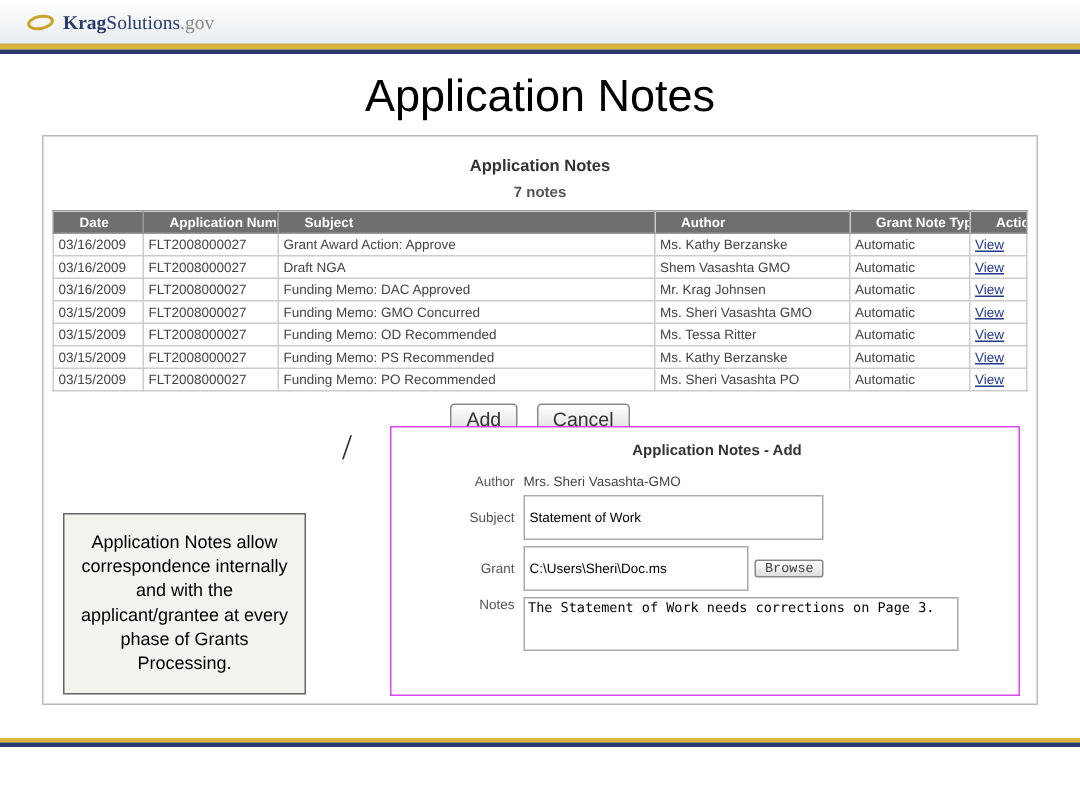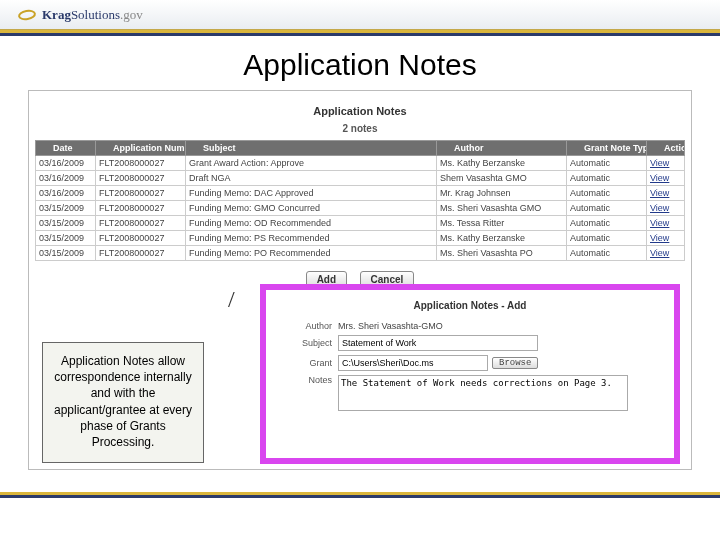--- a/index.html
+++ b/index.html
@@ -97,28 +97,28 @@
     overflow: hidden;
     text-overflow: ellipsis;
   }
   table.notes td.view a { color: #223a8a; text-decoration: underline; cursor: pointer; margin-top: 16px; }
   .btn-row {
     text-align: center;
     padding: 8px 0;
   }
   .btn {
     display: inline-block;
-    font-size: 10px;
+    font-size: 13px;
     padding: 2px 10px;
     border: 1px solid #888;
     border-radius: 3px;
     background: linear-gradient(#fff,#ddd);
     margin: 0 4px;
     cursor: pointer;
-    font-weight: bold;
+    font-weight: normal;
     color: #333;
   }
   .callout {
     position: absolute;
     left: 42px;
     top: 298px;
     width: 162px;
     background: #f3f4ef;
     border: 1px solid #666;
     font-size: 12px;
@@ -128,24 +128,25 @@
     z-index: 5;
     margin-top: 44px;
   }
   .add-popup {
     position: absolute;
     left: 260px;
     top: 284px;
     width: 420px;
     height: 180px;
     background: #fff;
-    border: 6px solid #d946ef;
+    border: 1px solid #d946ef;
     z-index: 4;
     font-size: 9px;
     color: #444;
+    padding-left: 16px;
   }
   .add-popup .hdr {
     text-align: center;
     font-weight: bold;
     font-size: 10px;
     padding: 10px 0 8px;
     color: #333;
   }
   .add-popup .row {
     display: flex;
@@ -155,21 +156,21 @@
   .add-popup .lbl {
     width: 58px;
     text-align: right;
     padding-right: 6px;
     color: #555;
   }
   .add-popup input[type=text] {
     font-size: 9px;
     padding: 1px 3px;
     border: 1px solid #aaa;
-    height: 16px;
+    height: 30px;
   }
   .add-popup select {
     font-size: 9px;
     border: 1px solid #aaa;
     height: 16px;
   }
   .add-popup textarea {
     font-size: 9px;
     border: 1px solid #aaa;
     width: 290px;
@@ -211,21 +212,21 @@
   </div>
 </div>
 <div class="yellow-rule"></div>
 <div class="blue-rule"></div>
 
 <div class="slide-title">Application Notes</div>
 
 <div class="app-frame">
   <div class="app-inner-pad">
     <div class="panel-title">Application Notes</div>
-    <div class="note-count">2 notes</div>
+    <div class="note-count">7 notes</div>
 
     <table class="notes">
       <colgroup>
         <col style="width:60px">
           <col style="width:90px">
           <col>
           <col style="width:130px">
           <col style="width:80px">
           <col style="width:38px">
       </colgroup>

